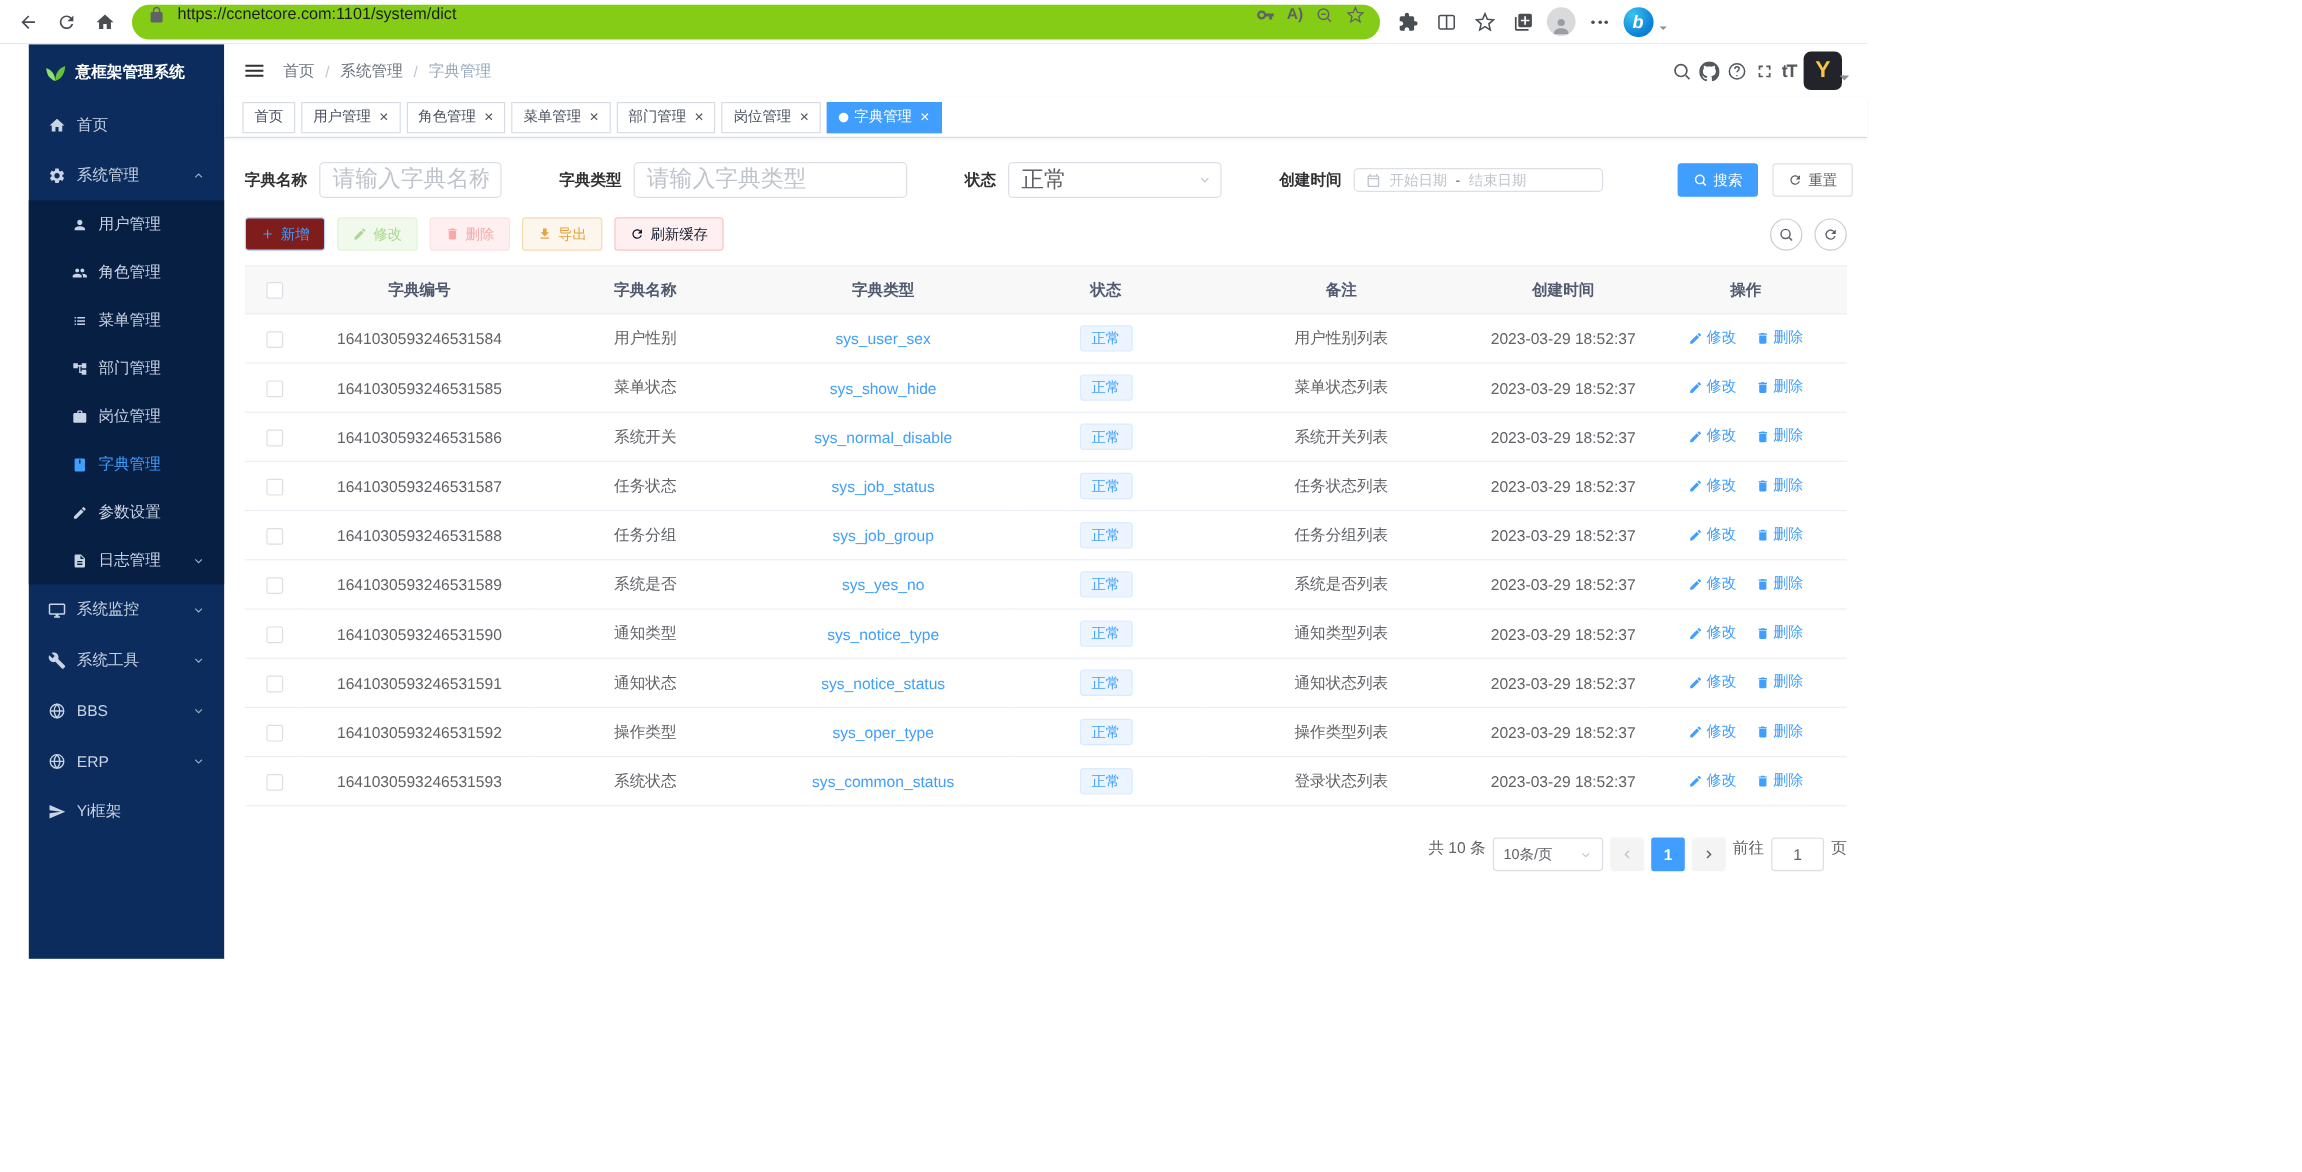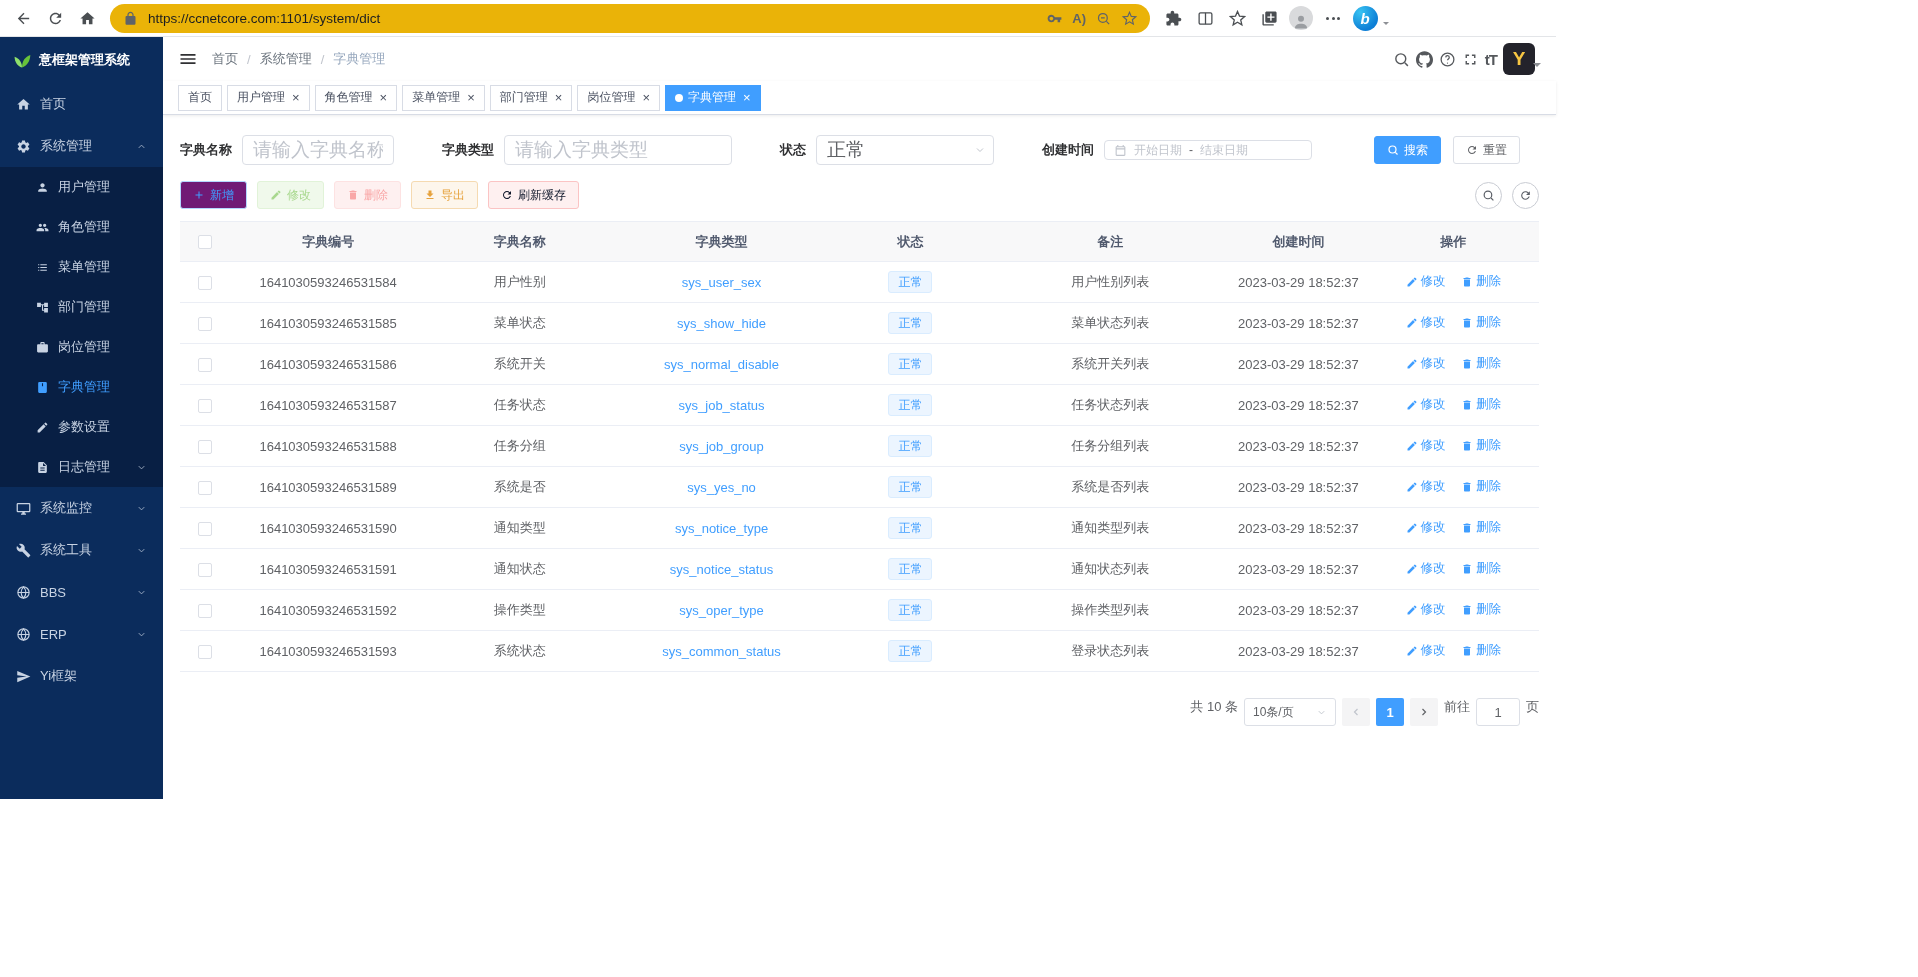--- a/index.html
+++ b/index.html
@@ -6,38 +6,38 @@
 html,body{width:1918px;height:977px;background:#fff;overflow:hidden;
   font-family:"Liberation Sans","DejaVu Sans",sans-serif;color:#333;}
 .window{width:1556px;}
 
 
 .chrome{height:37px;display:flex;align-items:center;padding:0 8px;background:#fff;
   border-bottom:1px solid #e3e5e8;gap:2px;}
 .c-btn{width:30px;height:30px;border-radius:6px;display:flex;align-items:center;justify-content:center;
   color:#4a4e52;flex:0 0 auto;cursor:pointer;}
 .c-btn svg{width:17px;height:17px;}
-.urlbar{flex:0 0 1040px;height:29px;background:#eab308;border-radius:15px;display:flex;align-items:center;
+.urlbar{flex:0 0 1040px;height:29px;background:#84cc16;border-radius:15px;display:flex;align-items:flex-start;
   padding:0 12px;margin:0 6px;gap:9px;color:#5f6368;}
 .url-text{flex:1;font-size:13.5px;color:#1c1e21;white-space:nowrap;overflow:hidden;}
 .u-icon{width:17px;height:17px;display:flex;align-items:center;justify-content:center;color:#5f6368;cursor:pointer;}
 .u-icon svg{width:15px;height:15px;}
 .readaloud{font-size:13px;font-weight:600;color:#5f6368;cursor:pointer;}
 .dots3{display:flex;gap:2.5px;align-items:center;cursor:pointer;}
 .dots3 i{width:3px;height:3px;border-radius:50%;background:#4a4e52;}
 .avatar-chrome{width:24px;height:24px;border-radius:50%;background:#d9dadc;display:flex;align-items:flex-end;
   justify-content:center;overflow:hidden;color:#9a9da1;}
 .avatar-chrome svg{width:18px;height:18px;}
 .bing{width:25px;height:25px;border-radius:50%;color:#fff;font-weight:bold;font-style:italic;
   background:radial-gradient(circle at 30% 25%,#39c3f2,#0d7fd6 70%);display:flex;align-items:center;
   justify-content:center;font-size:15px;cursor:pointer;}
 .bing-caret{width:0;height:0;border:3.5px solid transparent;border-top-color:#8d9095;margin:14px 0 0 1px;}
 
 
-.app{display:flex;width:1556px;height:762px;background:#fff;}
+.app{display:flex;width:1556px;height:762px;background:#fff;padding-left:24px;}
 
 
 .sidebar{flex:0 0 163px;width:163px;background:#0b2c5c;color:#c8d3e3;font-size:13px;}
 .logo{height:46px;display:flex;align-items:center;gap:7px;padding:0 12px;}
 .logo svg{width:20px;height:20px;}
 .logo-text{color:#fff;font-weight:bold;font-size:13px;white-space:nowrap;}
 .s-item{height:42px;display:flex;align-items:center;gap:9px;padding:0 16px;cursor:pointer;white-space:nowrap;}
 .s-icon{width:15px;height:15px;display:flex;flex:0 0 15px;}
 .s-icon svg{width:100%;height:100%;}
 .s-sub{background:#081f44;}
@@ -90,21 +90,21 @@
   gap:7px;padding:0 9px;font-size:12px;color:#c0c4cc;background:#fff;cursor:pointer;}
 .f-range .cal{width:13px;height:13px;color:#c0c4cc;flex:0 0 13px;}
 .f-range .sep{color:#606266;}
 .btn{height:28px;display:inline-flex;align-items:center;gap:5px;padding:0 12px;border-radius:3px;
   font-size:12px;cursor:pointer;border:1px solid transparent;white-space:nowrap;font-family:inherit;}
 .btn svg{width:12px;height:12px;}
 .btn-search{background:#409eff;border-color:#409eff;color:#fff;margin-left:14px;}
 .btn-reset{background:#fff;border-color:#dcdfe6;color:#606266;margin-left:12px;}
 
 .toolbar{display:flex;align-items:center;gap:10px;margin-bottom:12px;}
-.tbtn-add{background:#701a75;border-color:#b3d8ff;color:#409eff;}
+.tbtn-add{background:#7f1d1d;border-color:#b3d8ff;color:#409eff;}
 .tbtn-edit{background:#f0f9eb;border-color:#e1f3d8;color:#a8d88e;cursor:not-allowed;}
 .tbtn-del{background:#fef0f0;border-color:#fde2e2;color:#f9a7a7;cursor:not-allowed;}
 .tbtn-export{background:#fdf6ec;border-color:#f5dab1;color:#e6a23c;}
 .tbtn-cache{background:#fef0f0;border-color:#fbc4c4;color:#0f172a;}
 .tool-right{margin-left:auto;display:flex;gap:10px;}
 .circle-btn{width:27px;height:27px;border-radius:50%;border:1px solid #c9ccd3;background:#fff;color:#5a5e66;
   display:flex;align-items:center;justify-content:center;cursor:pointer;}
 .circle-btn svg{width:13px;height:13px;}
 
 table{width:100%;border-collapse:collapse;font-size:13px;table-layout:fixed;}

